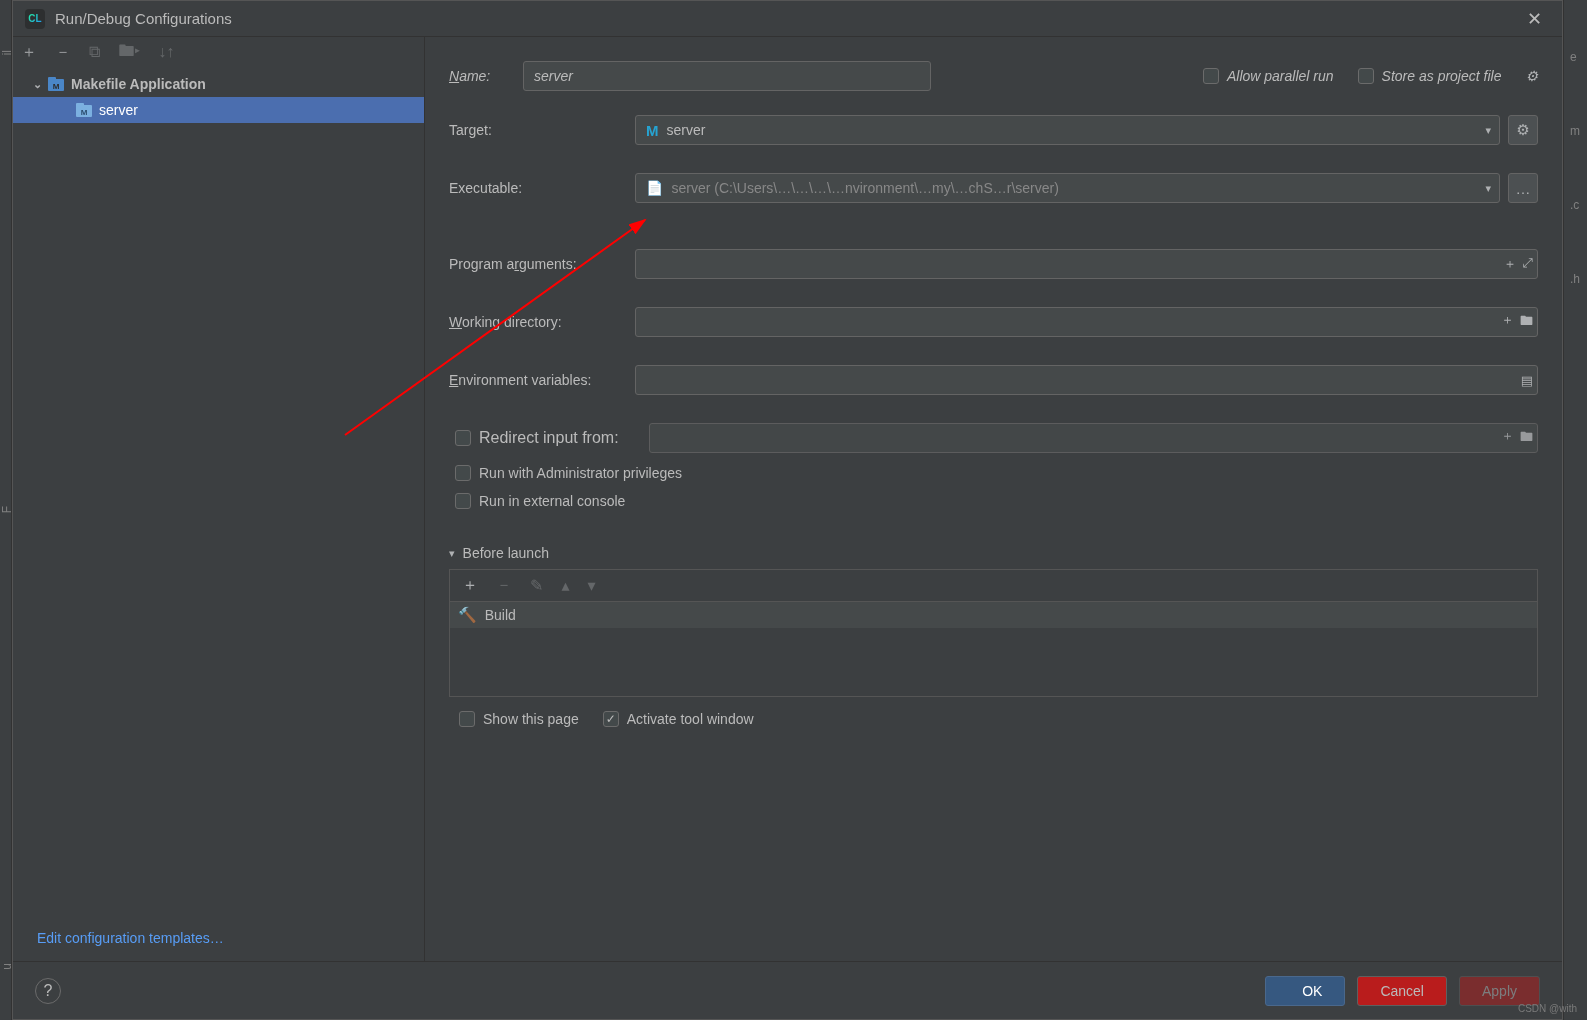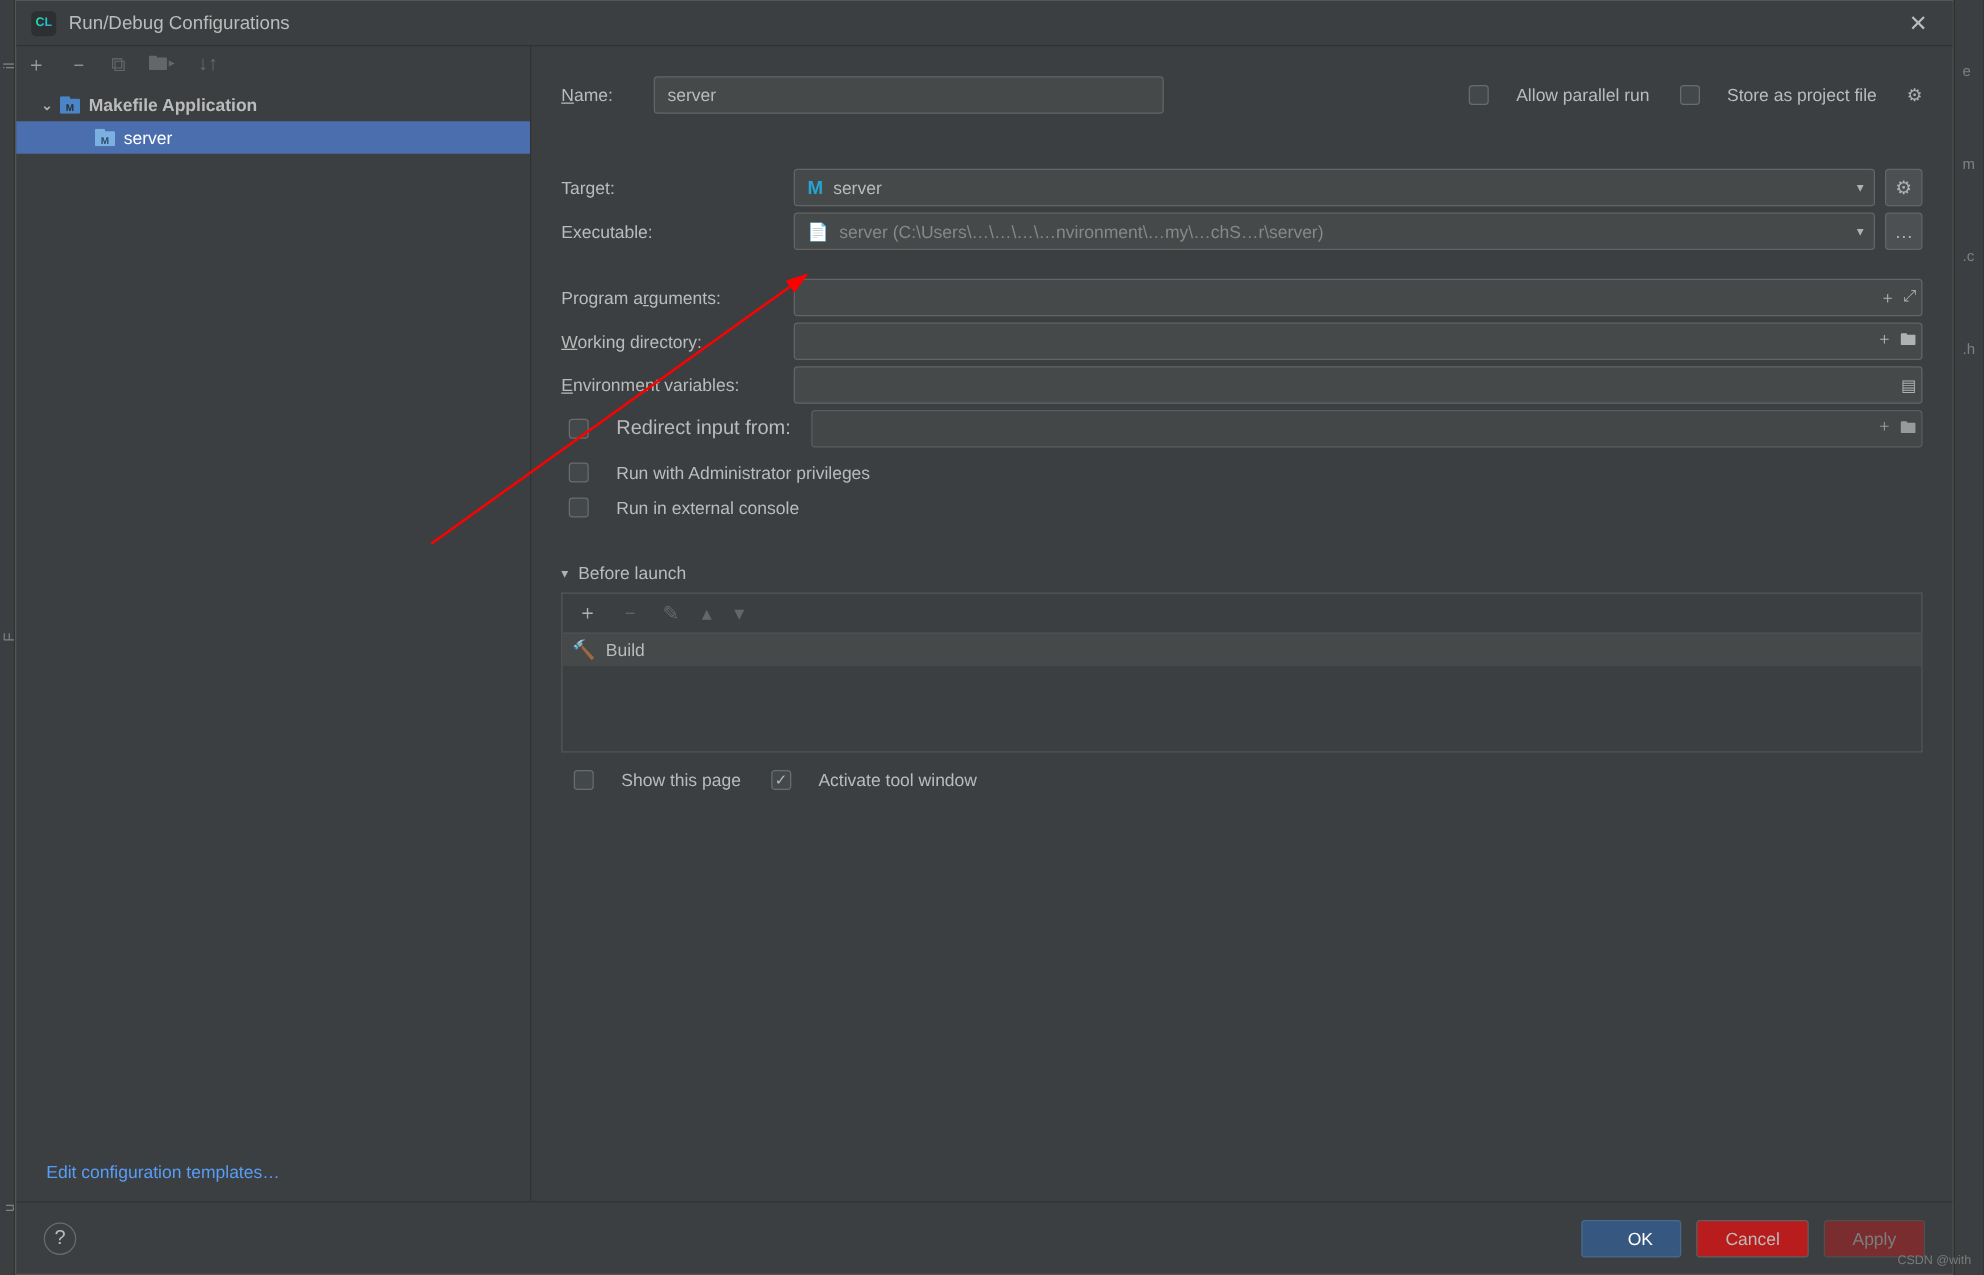--- a/index.html
+++ b/index.html
@@ -34,31 +34,31 @@
 .tree-row .icon { width:18px; height:16px; display:flex; align-items:center; justify-content:center; margin-right:6px;}
 .tree-row.group { font-weight:bold; padding-left:20px;}
 .tree-row.group .icon svg{ display:block;}
 .tree-row.selected { background:#4b6eaf; color:#fff;}
 .tree-row.child { padding-left:62px;}
 .left-footer { padding:14px 24px; }
 .left-footer a { color:#589df6; font-size:14px; text-decoration:none; cursor:pointer;}
 
 
 .right { flex:1; padding:24px 24px 0 24px; display:flex; flex-direction:column; overflow:hidden; color:#bbbbbb;}
-.row { display:flex; align-items:center; margin-bottom:5px; min-height:30px;}
-.row.top { margin-bottom:44px; }
+.row { display:flex; align-items:center; margin-bottom:28px; min-height:30px;}
+.row.top { margin-bottom:24px;font-style:italic; }
 .lbl { width:186px; font-size:14px; color:#bbbbbb;}
 .lbl .u { text-decoration: underline; }
 .input { background:#45494a; border:1px solid #646464; border-radius:3px; height:30px; color:#bbbbbb; padding:0 10px; font-size:14px; flex:1; display:flex; align-items:center; position:relative;}
 .input.short { flex:0 0 408px; }
 .input.dim { color:#888;}
 .input .dd { position:absolute; right:8px; top:50%; transform:translateY(-50%); color:#afb1b3; font-size:11px; pointer-events:none;}
 .input .btns { position:absolute; right:4px; top:50%; transform:translateY(-50%); display:flex; gap:6px; color:#afb1b3; font-size:13px;}
 .side-checks { display:flex; align-items:center; gap:24px; margin-left:auto; font-size:14px; color:#bbbbbb;}
-.chk { display:flex; align-items:center; gap:22px; cursor:pointer;}
+.chk { display:flex; align-items:center; gap:8px; cursor:pointer;}
 .chk .box { width:16px; height:16px; border:1px solid #6b6b6b; border-radius:3px; background:#43494a; display:flex; align-items:center; justify-content:center;}
 .chk .box.checked::after{ content:"✓"; color:#bbbbbb; font-size:12px; line-height:1;}
 .gear-btn, .dots-btn { width:30px; height:30px; border:1px solid #646464; background:#4c5052; border-radius:3px; margin-left:8px; display:flex; align-items:center; justify-content:center; color:#afb1b3; cursor:pointer; font-size:15px;}
 .combo-wrap { flex:1; display:flex;}
 .M-icon { color:#26a4d3; font-weight:bold; margin-right:8px; font-size:15px;}
 .exe-icon { margin-right:8px; color:#9aa7b0;}
 
 .cb-row { display:flex; align-items:center; gap:10px; margin:6px 0 6px 0; font-size:14px; padding-left:6px;}
 .section-hdr { display:flex; align-items:center; gap:8px; margin-top:30px; font-size:14px; color:#bbbbbb;}
 .section-hdr .tri { font-size:11px; color:#afb1b3;}

